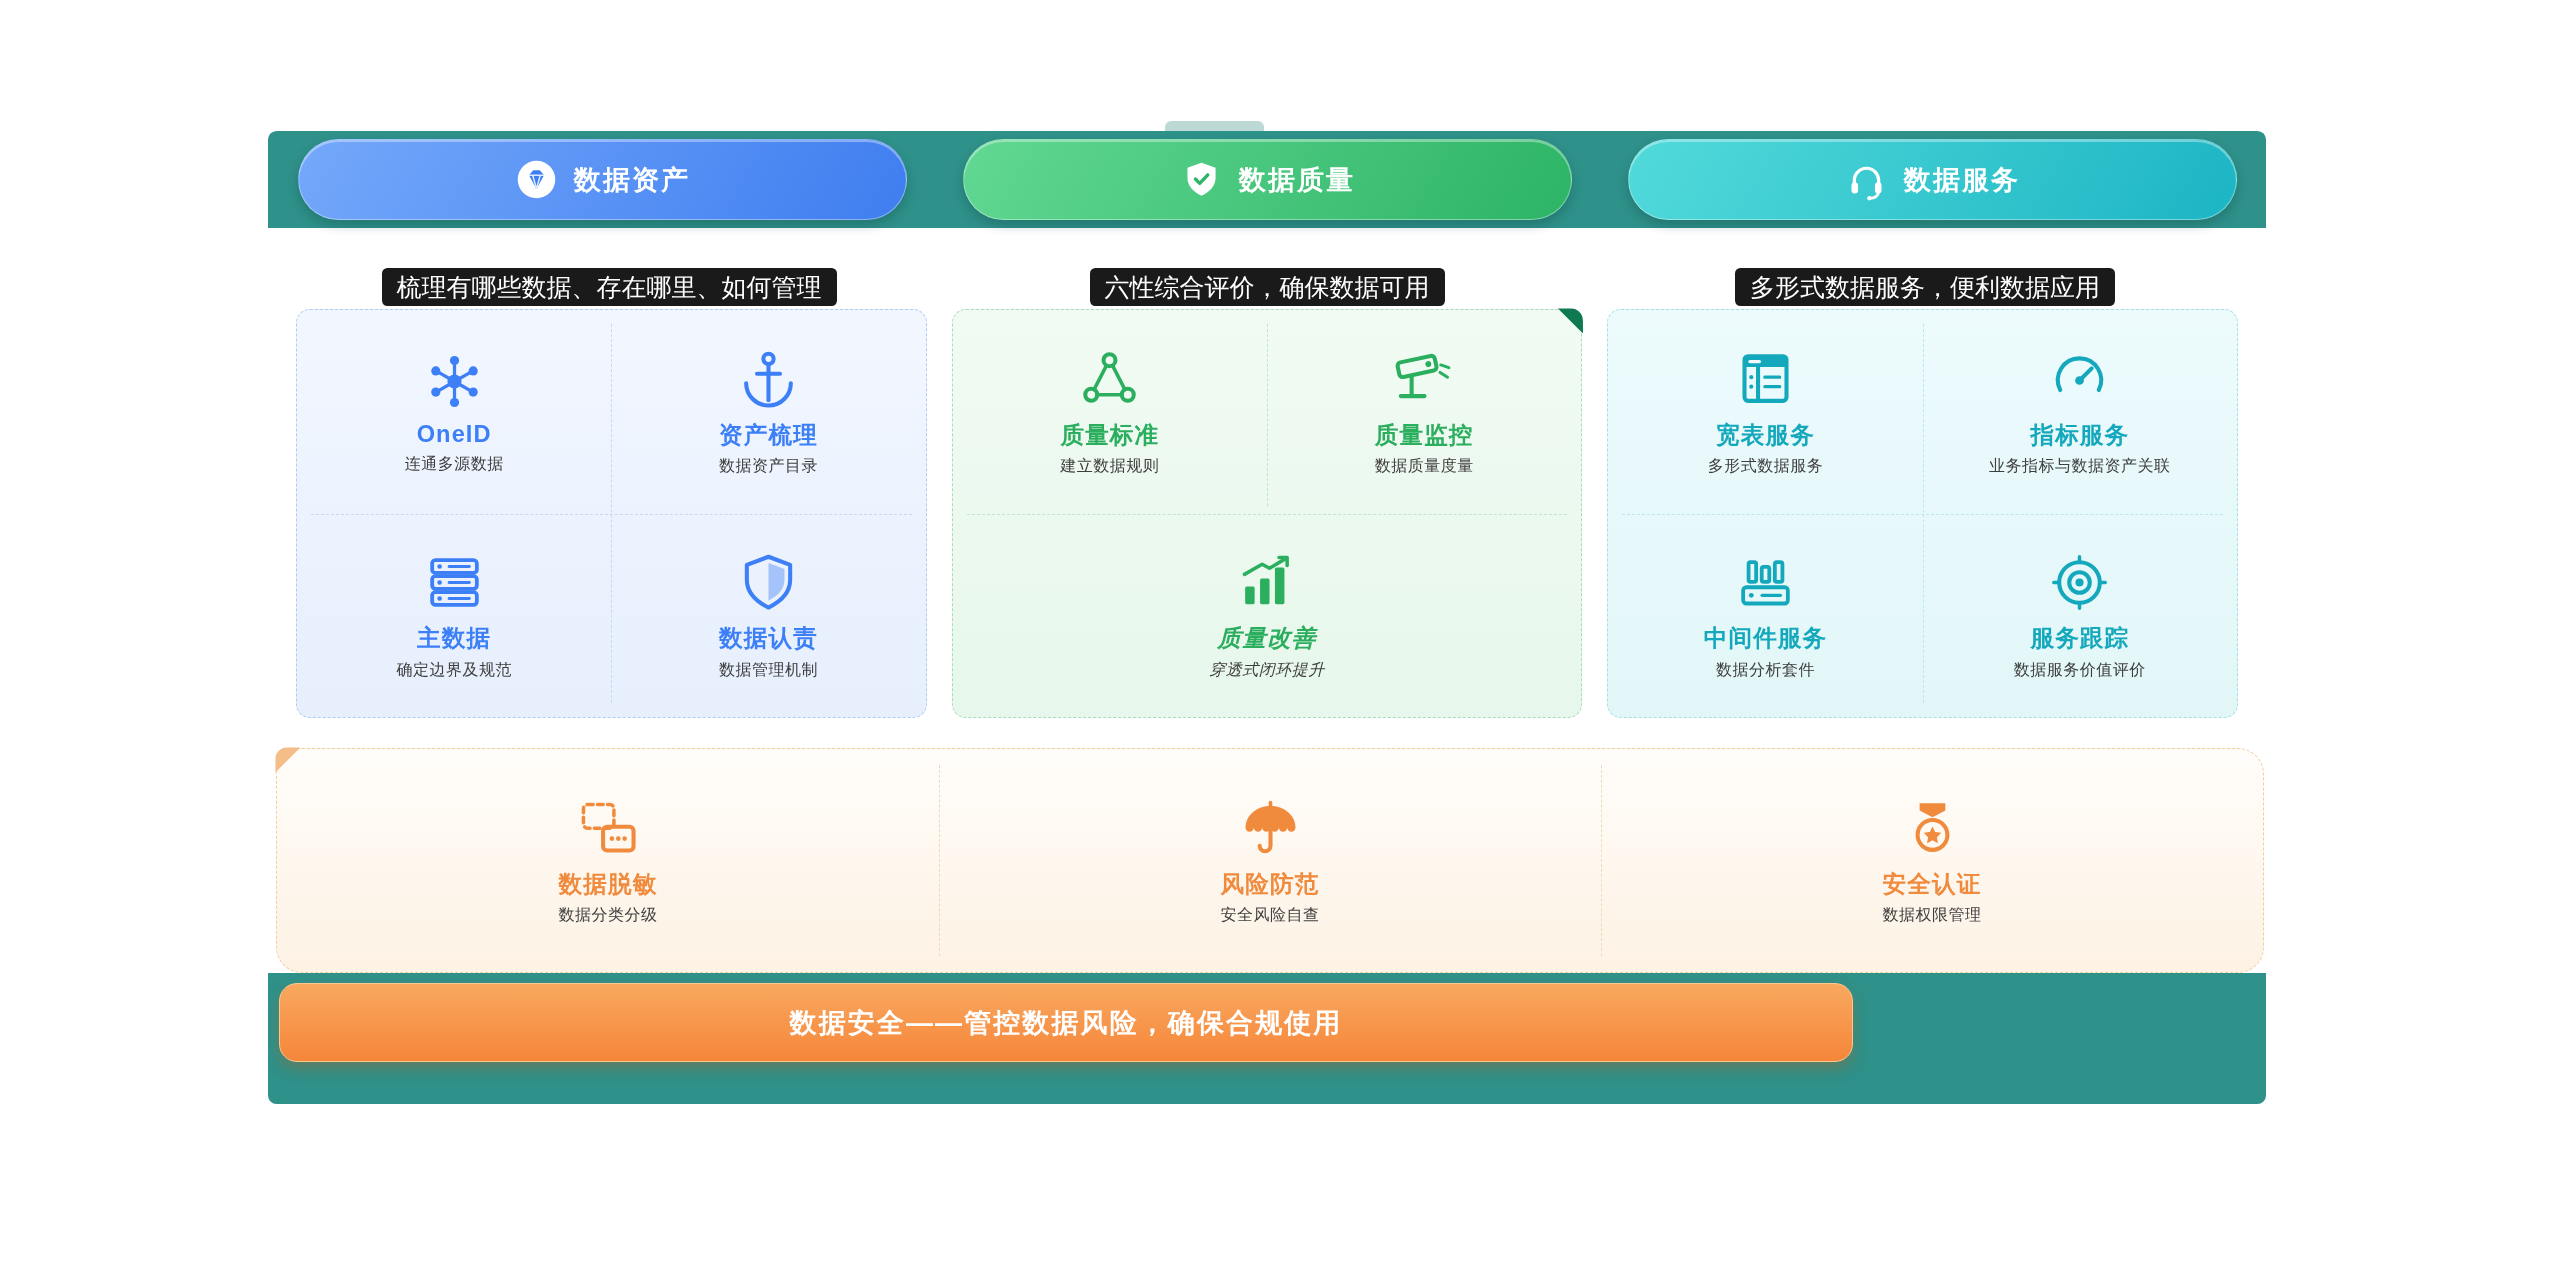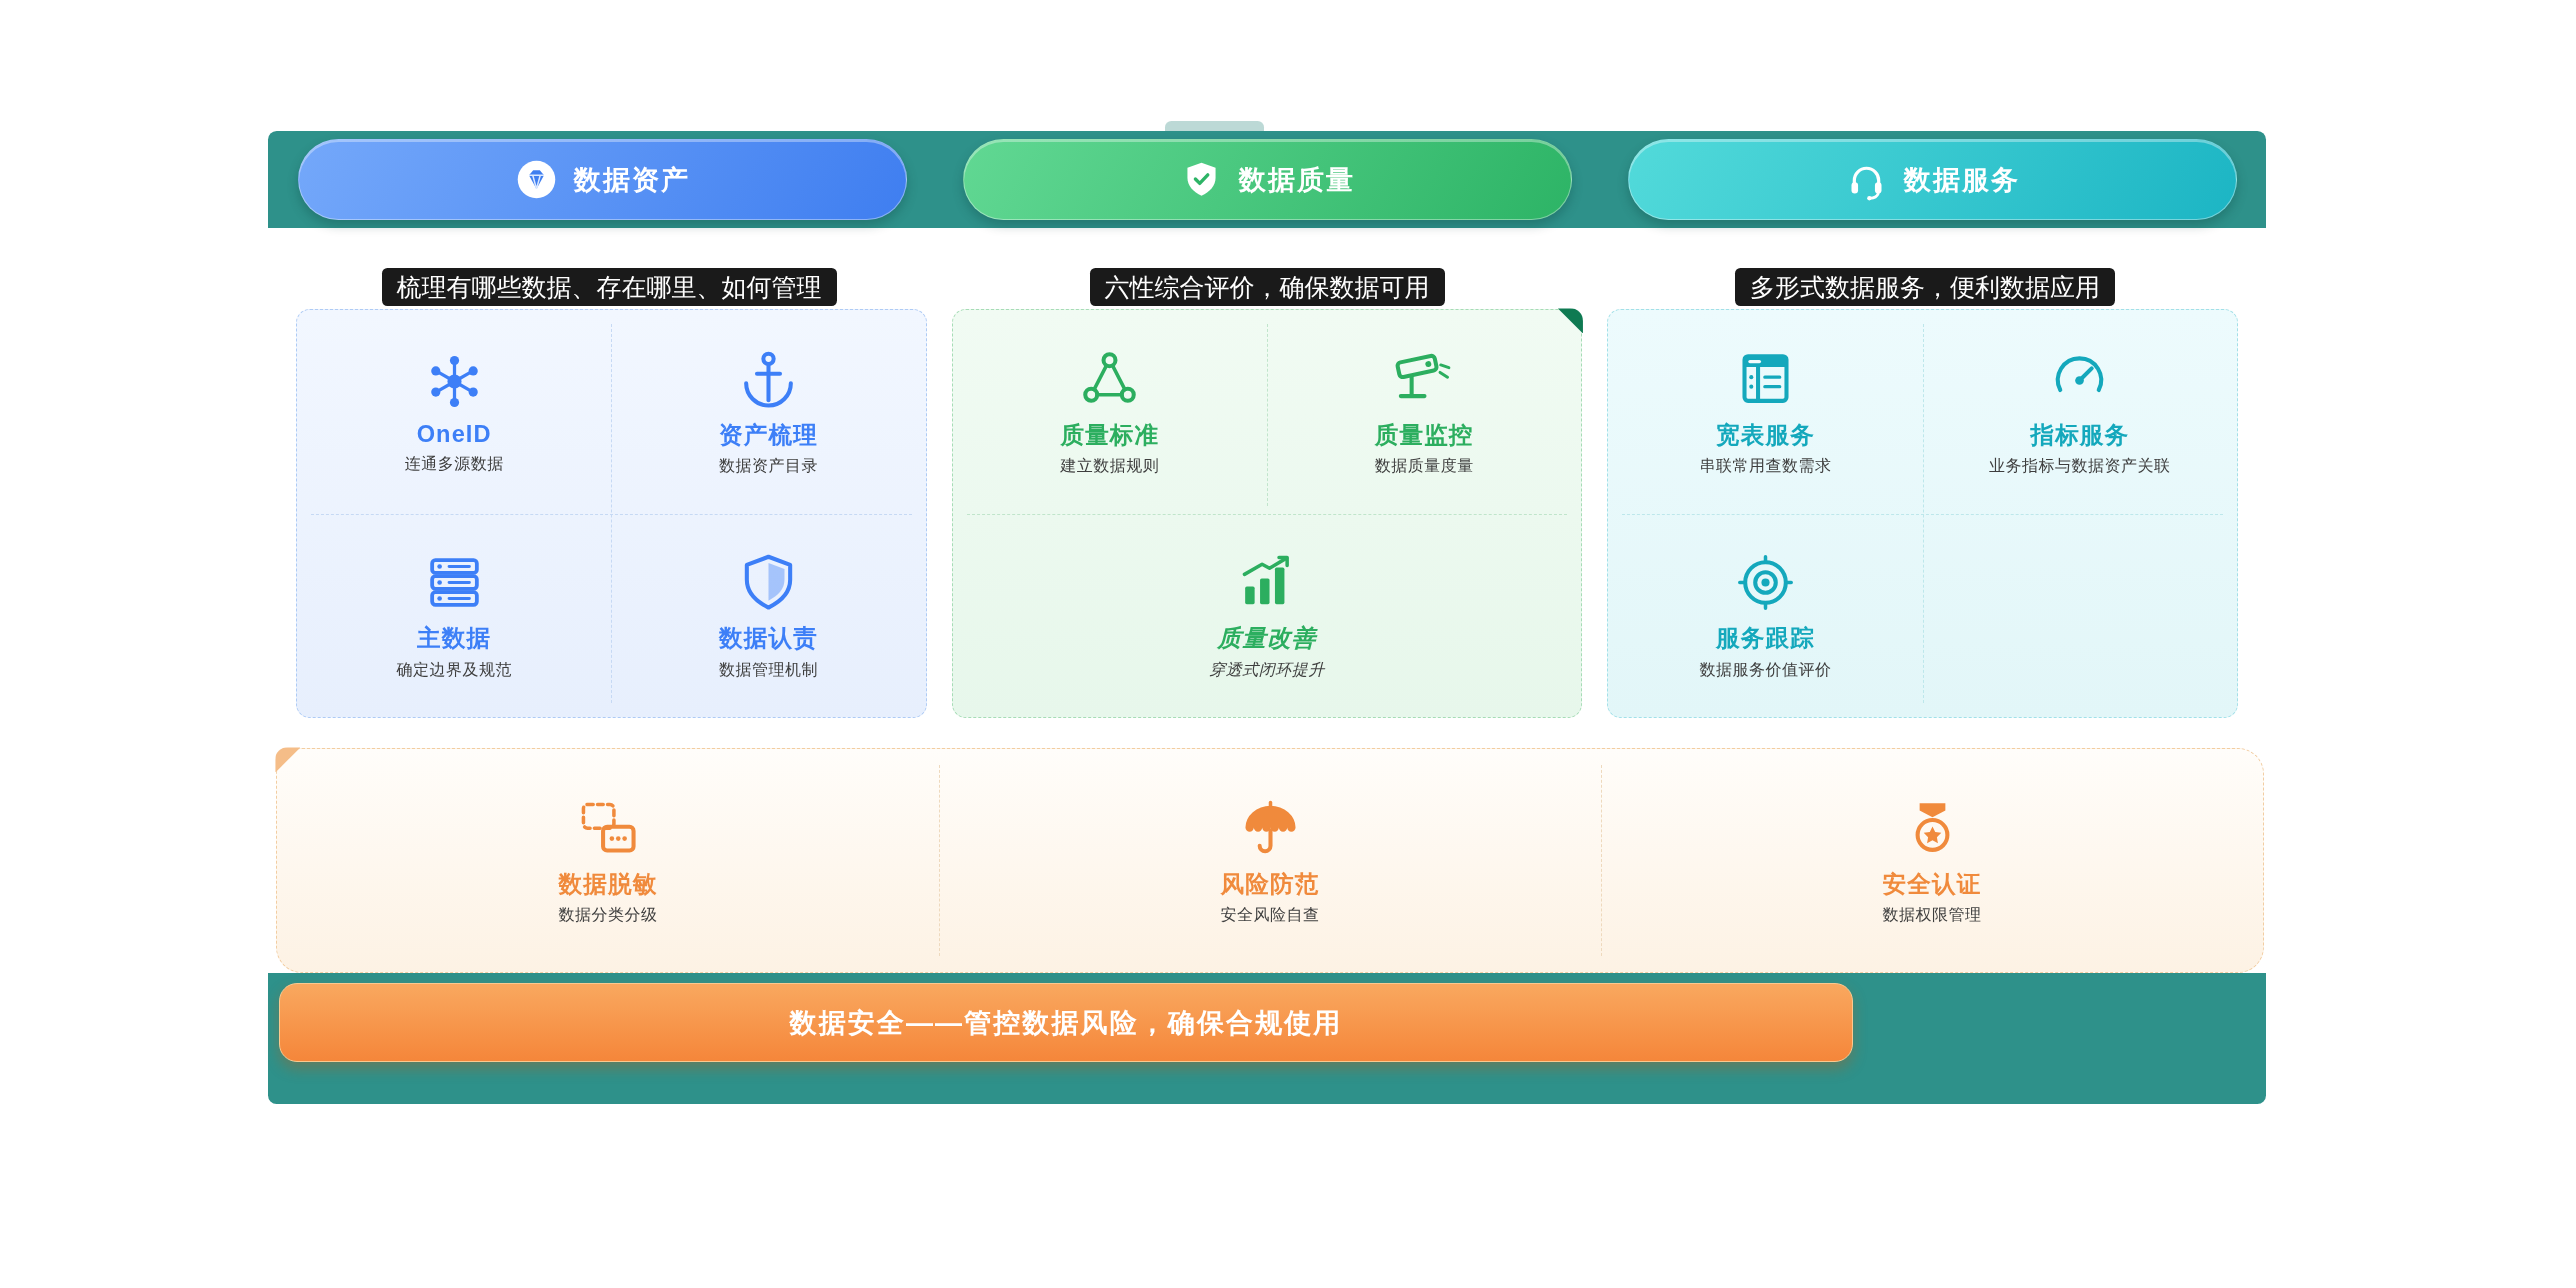--- a/index.html
+++ b/index.html
@@ -234,32 +234,46 @@
                 <rect x="8.5" y="7.5" width="31" height="33" rx="2.6"></rect>
                 <path d="M8.5 10.1 a2.6 2.6 0 0 1 2.6 -2.6 h25.8 a2.6 2.6 0 0 1 2.6 2.6 v5.4 H8.5 Z" fill="currentColor" stroke="none"></path>
                 <path d="M12.5 11.5 h7" stroke="rgba(255,255,255,0.95)" stroke-width="2.4"></path>
                 <path d="M18.5 15.5 V40.5"></path>
                 <path d="M23.5 23 H34.5 M23.5 30 H34.5" stroke-width="2.4"></path>
                 <circle cx="13.5" cy="23" r="1.5" fill="currentColor" stroke="none"></circle>
                 <circle cx="13.5" cy="30" r="1.5" fill="currentColor" stroke="none"></circle>
               </svg>
           </span>
           <span class="item-title">宽表服务</span>
-          <span class="item-sub">串联常用查数需求</span>
+          <span class="item-sub">多形式数据服务</span>
         </div>
         <div class="cell">
           <span class="item-icon">
             <svg viewBox="0 0 48 48" fill="none" stroke="currentColor" stroke-width="3" stroke-linecap="round">
                 <path d="M9.8 32.5 a16 16 0 1 1 28.4 0"></path>
                 <path d="M24 25.5 L33 16.5"></path>
                 <circle cx="24" cy="25.5" r="3.2" fill="currentColor" stroke="none"></circle>
               </svg>
           </span>
           <span class="item-title">指标服务</span>
           <span class="item-sub">业务指标与数据资产关联</span>
+        </div>
+        <div class="cell">
+          <span class="item-icon">
+            <svg viewBox="0 0 48 48" fill="none" stroke="currentColor" stroke-width="2.8" stroke-linecap="round">
+                <rect x="7.5" y="27.5" width="33" height="12" rx="2.4"></rect>
+                <circle cx="13.5" cy="33.5" r="1.8" fill="currentColor" stroke="none"></circle>
+                <path d="M21.5 33.5 H35" stroke-width="2.4"></path>
+                <rect x="11.5" y="9" width="5.6" height="14.5" rx="1.4"></rect>
+                <rect x="21.2" y="12.5" width="5.6" height="11" rx="1.4"></rect>
+                <rect x="30.9" y="9" width="5.6" height="14.5" rx="1.4"></rect>
+              </svg>
+          </span>
+          <span class="item-title">中间件服务</span>
+          <span class="item-sub">数据分析套件</span>
         </div>
         <div class="cell">
           <span class="item-icon">
             <svg viewBox="0 0 48 48" fill="none" stroke="currentColor" stroke-width="3" stroke-linecap="round">
                 <circle cx="24" cy="24" r="15"></circle>
                 <circle cx="24" cy="24" r="7.6"></circle>
                 <circle cx="24" cy="24" r="3" fill="currentColor" stroke="none"></circle>
                 <path d="M24 5 v4 M24 39 v4 M5 24 h4 M39 24 h4" stroke-width="2.6"></path>
               </svg>
           </span>

